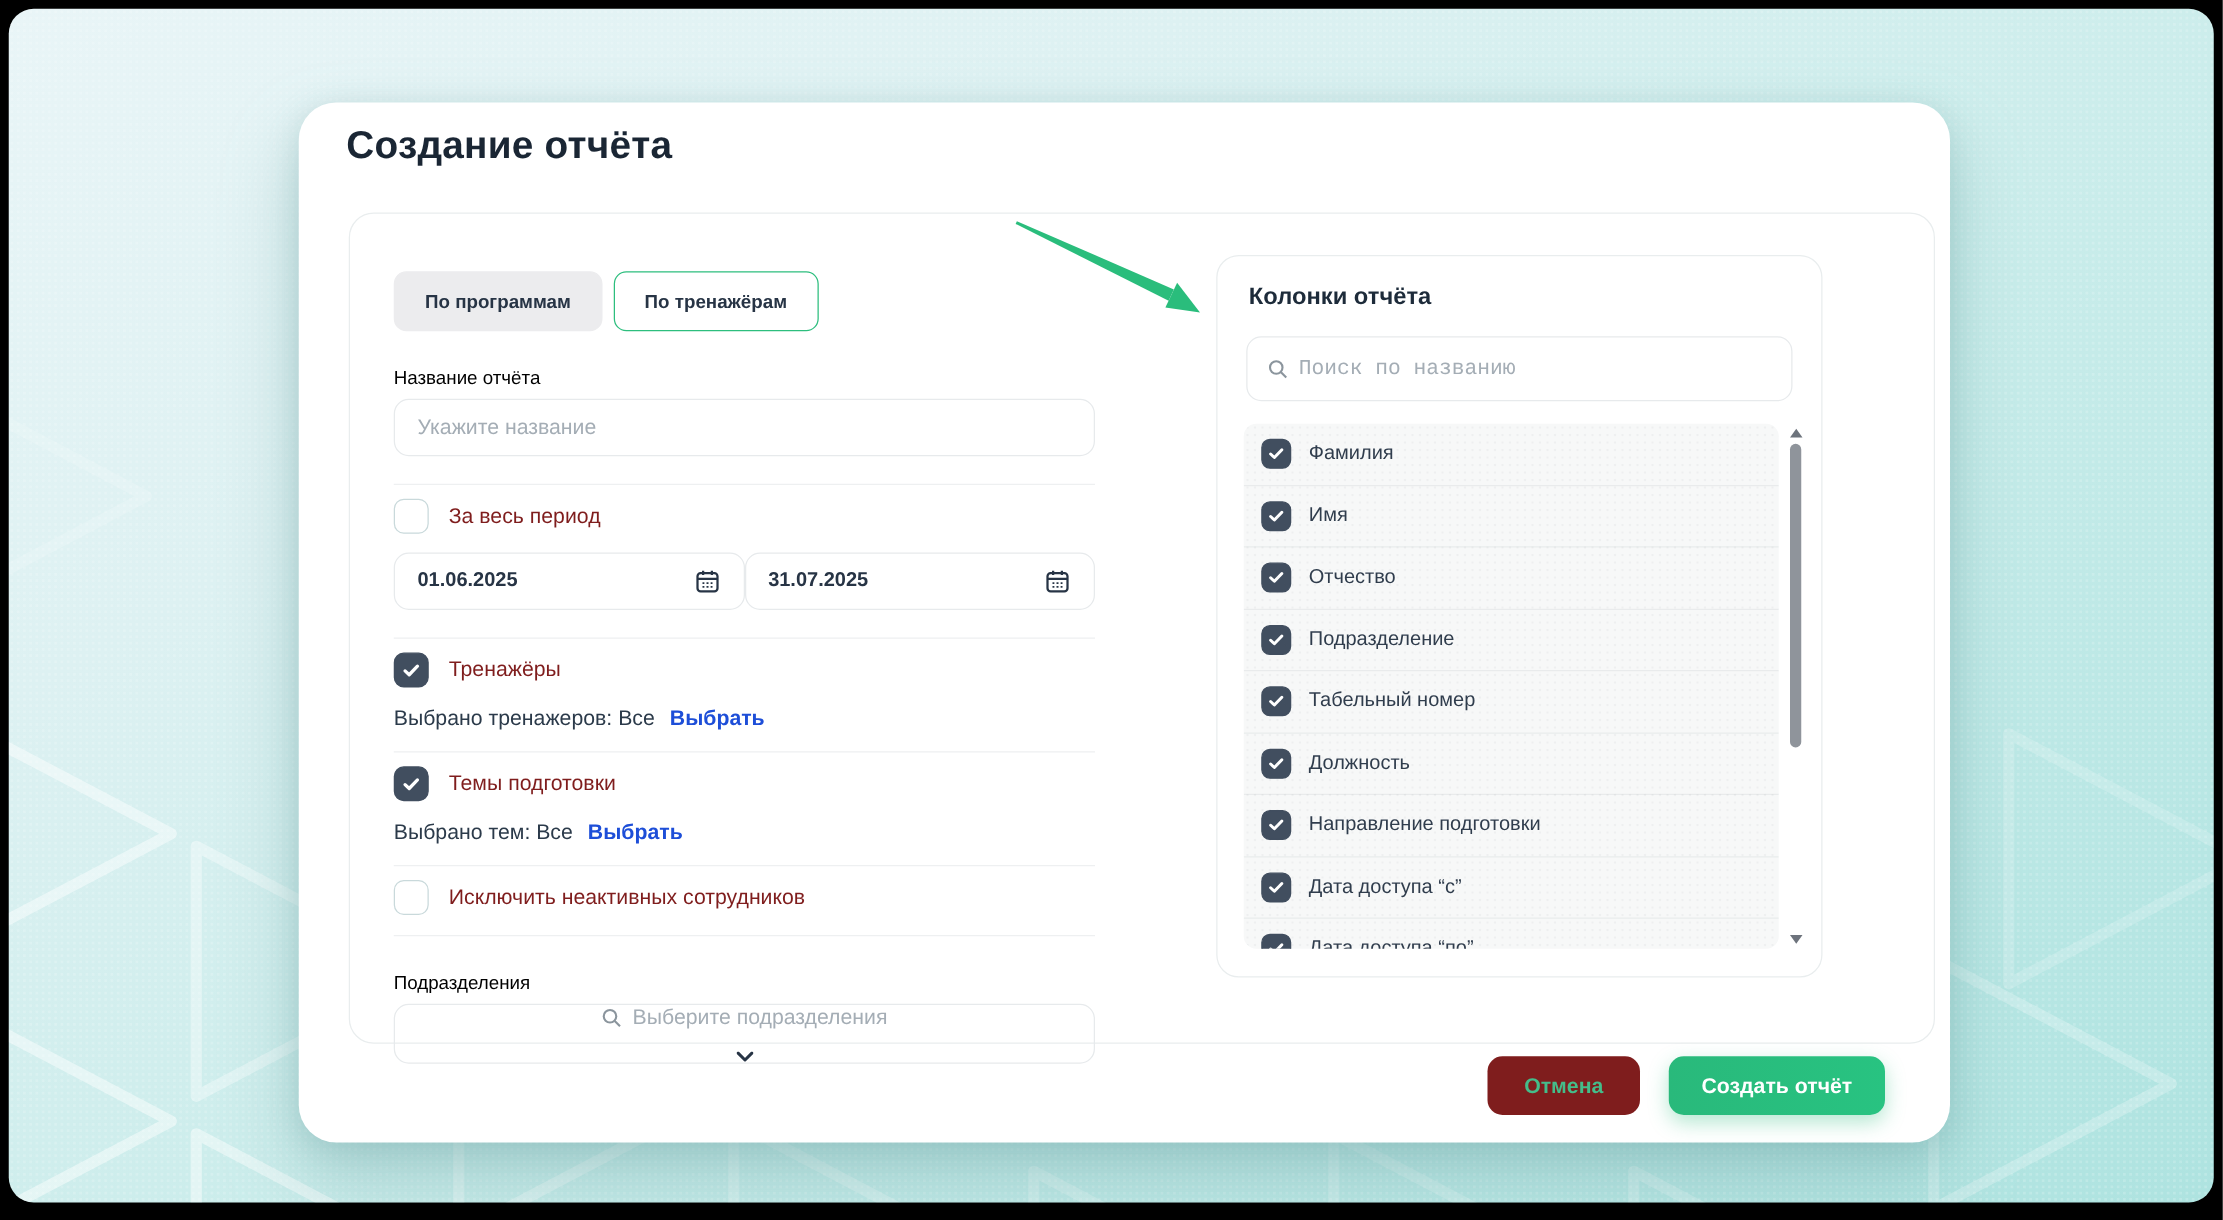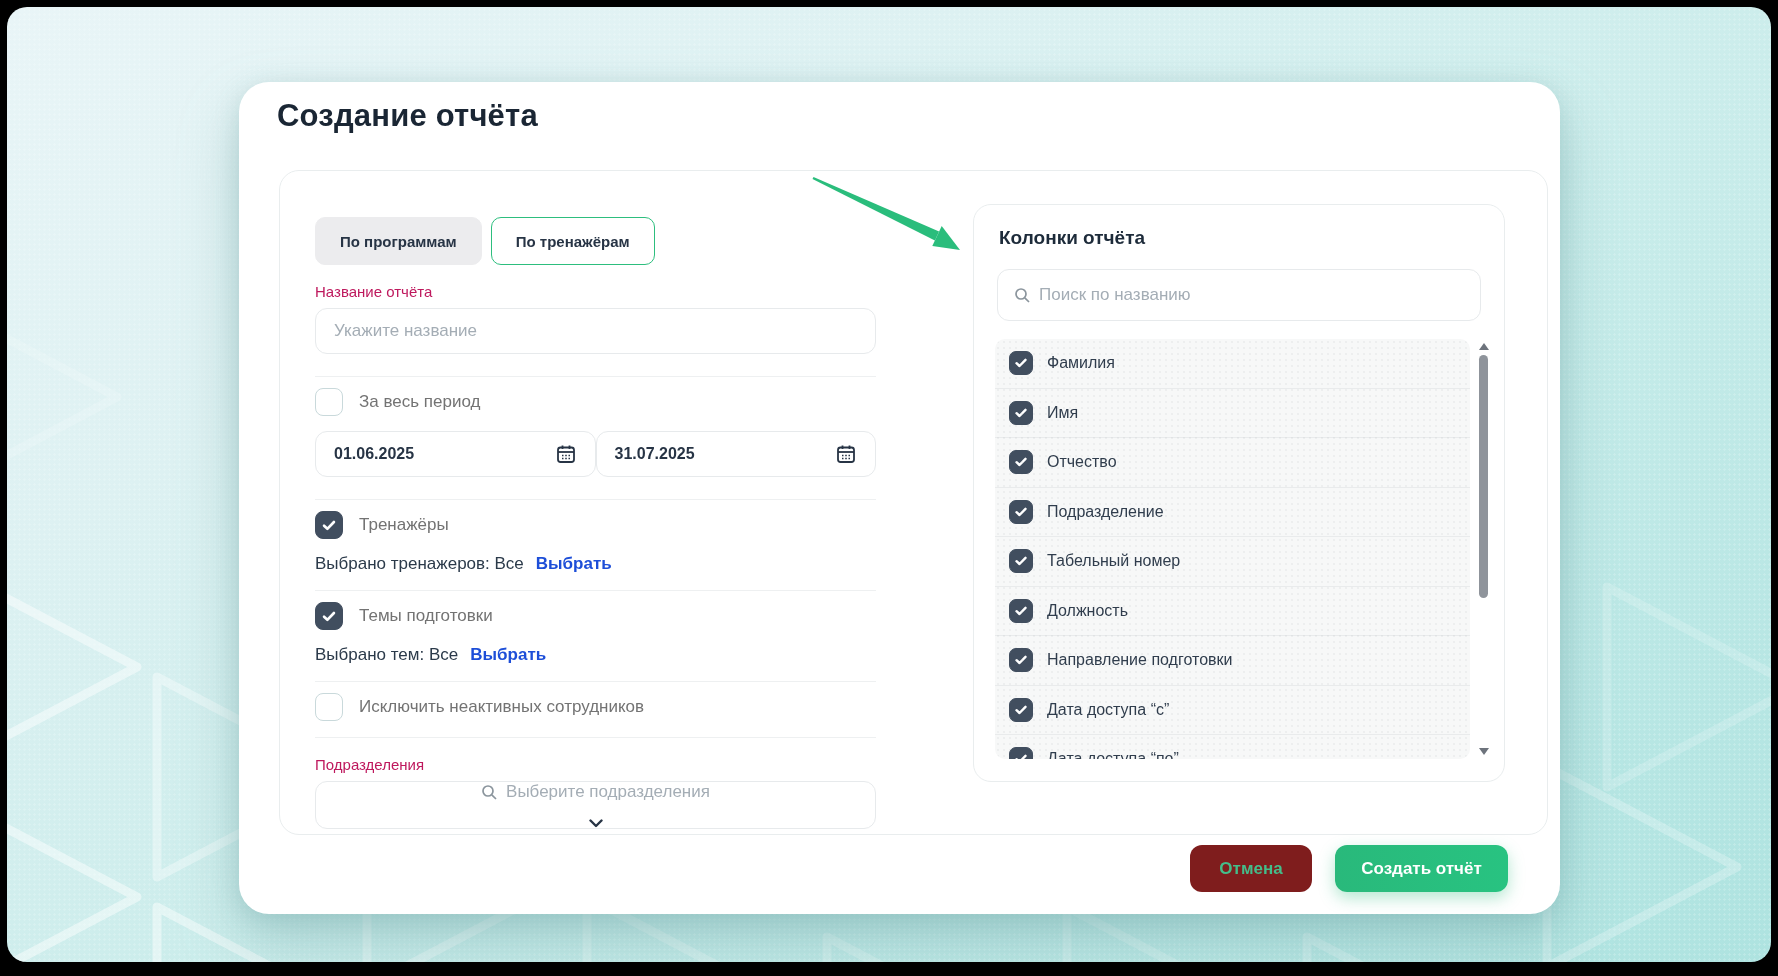--- a/index.html
+++ b/index.html
@@ -16,49 +16,49 @@
          box-shadow:0 30px 60px rgba(110,165,165,.40),0 6px 24px rgba(110,165,165,.28);z-index:2;}
   .modal-title{position:absolute;left:38px;top:16px;font-size:31px;font-weight:800;color:#1a2634;letter-spacing:.2px;}
   .inner{position:absolute;left:40px;top:88px;width:1269px;height:665px;border:1px solid #e9edee;border-radius:20px;box-sizing:border-box;padding-left:10px;}
 
   
   .left-col{position:absolute;left:35px;top:0;width:561px;}
   .tabs{margin-top:46px;display:flex;gap:9px;}
   .tab{height:48px;padding:0 24px;border-radius:10px;font-size:15px;font-weight:700;color:#273445;
        display:flex;align-items:center;background:#ececee;border:1.5px solid #ececee;box-sizing:border-box;cursor:pointer;font-family:inherit;}
   .tab.active{background:#fff;border:1.5px solid #2dbe7e;}
-  .field-label{margin-top:18px;font-size:15px;color:#be185d;}
+  .field-label{margin-top:29px;font-size:15px;color:#000000;}
   .text-input{margin-top:8px;height:46px;border:1px solid #e7eaec;border-radius:12px;display:flex;align-items:center;
               padding:0 18px;box-sizing:border-box;background:#fff;}
   .placeholder{font-size:17px;color:#a4adb5;}
   .divider{margin-top:22px;height:1px;background:#eef0f1;}
   .check-row{margin-top:11px;display:flex;align-items:center;gap:16px;height:28px;}
   .cb{width:28px;height:28px;border-radius:8px;box-sizing:border-box;border:1.5px solid #c9d9db;background:#fff;
       display:flex;align-items:center;justify-content:center;cursor:pointer;flex:none;}
   .cb.checked{background:#414e5f;border-color:#414e5f;}
   .cb svg{display:none;}
   .cb.checked svg{display:block;}
-  .check-label{font-size:17px;color:#737373;}
+  .check-label{font-size:17px;color:#7f1d1d;}
   .dates-row{margin-top:15px;display:flex;}
   .date-input{height:46px;flex:1;border:1px solid #e7eaec;border-radius:12px;display:flex;align-items:center;
               justify-content:space-between;padding:0 18px;box-sizing:border-box;}
   .date-value{font-size:16px;font-weight:600;color:#273445;}
   .selected-row{margin-top:15px;font-size:17px;color:#2b3a4a;height:20px;display:flex;gap:12px;align-items:center;}
   .select-link{color:#1d4ed8;font-weight:700;cursor:pointer;}
   .divider.tight{margin-top:16px;}
   .dropdown{margin-top:8px;height:48px;border:1px solid #e7eaec;border-radius:12px;display:flex;align-items:center;
             padding:0 18px;box-sizing:border-box;justify-content:space-between;cursor:pointer;flex-direction:column;}
   .dd-left{display:flex;align-items:center;gap:8px;}
 
   
-  .right-card{position:absolute;left:693px;top:33px;width:532px;height:578px;border:1px solid #e9edee;border-radius:18px;
+  .right-card{position:absolute;left:693px;top:33px;width:485px;height:578px;border:1px solid #e9edee;border-radius:18px;
               box-sizing:border-box;background:#fff;}
   .panel-title{position:absolute;left:25px;top:22px;font-size:19px;font-weight:800;color:#1d2b3a;}
   .panel-search{position:absolute;left:23px;right:23px;top:64px;height:52px;border:1px solid #e7eaec;border-radius:12px;
-                display:flex;align-items:center;gap:8px;padding:0 16px;box-sizing:border-box;}
+                display:flex;align-items:center;gap:8px;padding:0 16px;box-sizing:border-box;font-family:Liberation Mono, monospace;}
   .col-list{position:absolute;left:21px;right:34px;top:134px;bottom:22px;background:#f7f8f8;border-radius:10px;overflow:hidden;}
   .col-list::after{content:"";position:absolute;inset:0;
       background-image:radial-gradient(circle,rgba(60,70,80,.05) 1px,transparent 1.2px);background-size:6px 6px;pointer-events:none;}
   .col-row{height:49.5px;display:flex;align-items:center;gap:14px;padding:0 14px;box-sizing:border-box;
            border-bottom:1px solid #e9ebec;cursor:pointer;}
   .cb-sm{width:24px;height:24px;border-radius:7px;}
   .col-label{font-size:16px;color:#303d4d;}
   .scrollbar{position:absolute;right:14px;top:138px;bottom:26px;width:12px;}
   .scroll-up{position:absolute;top:0;left:1px;width:0;height:0;border-left:5px solid transparent;border-right:5px solid transparent;
              border-bottom:7px solid #6d737c;cursor:pointer;}

